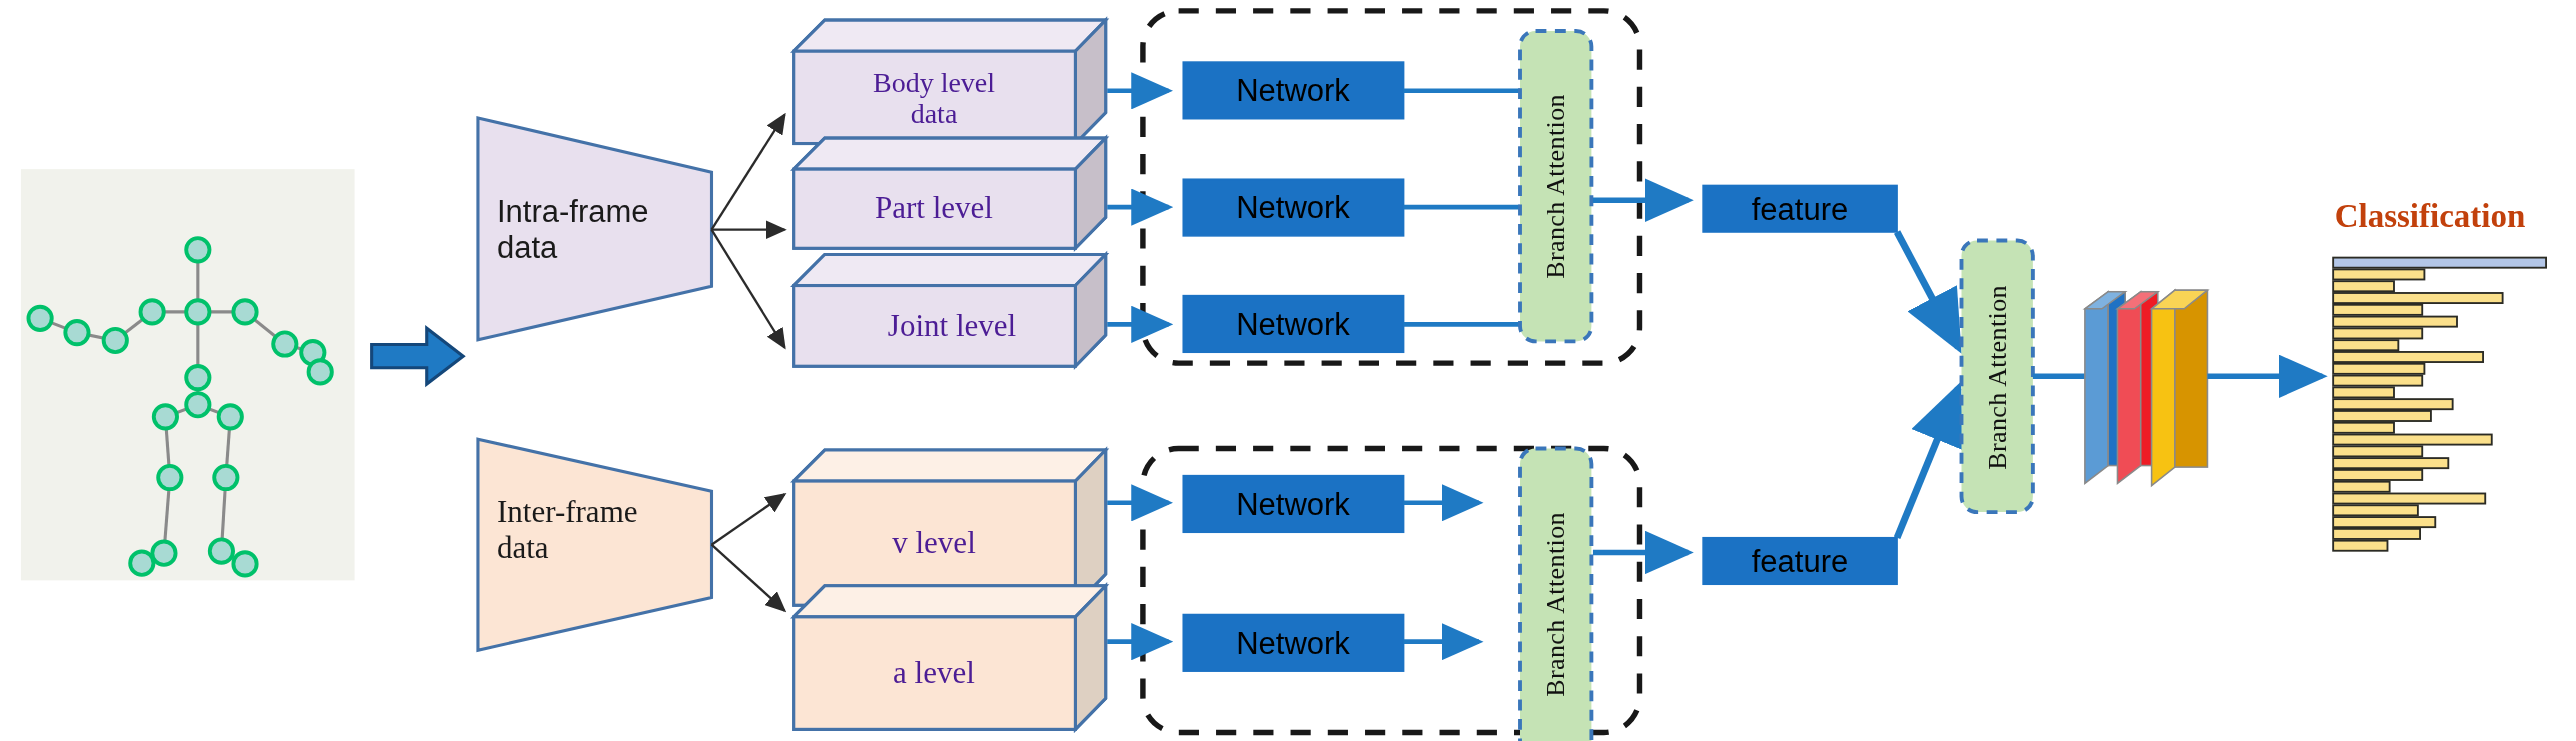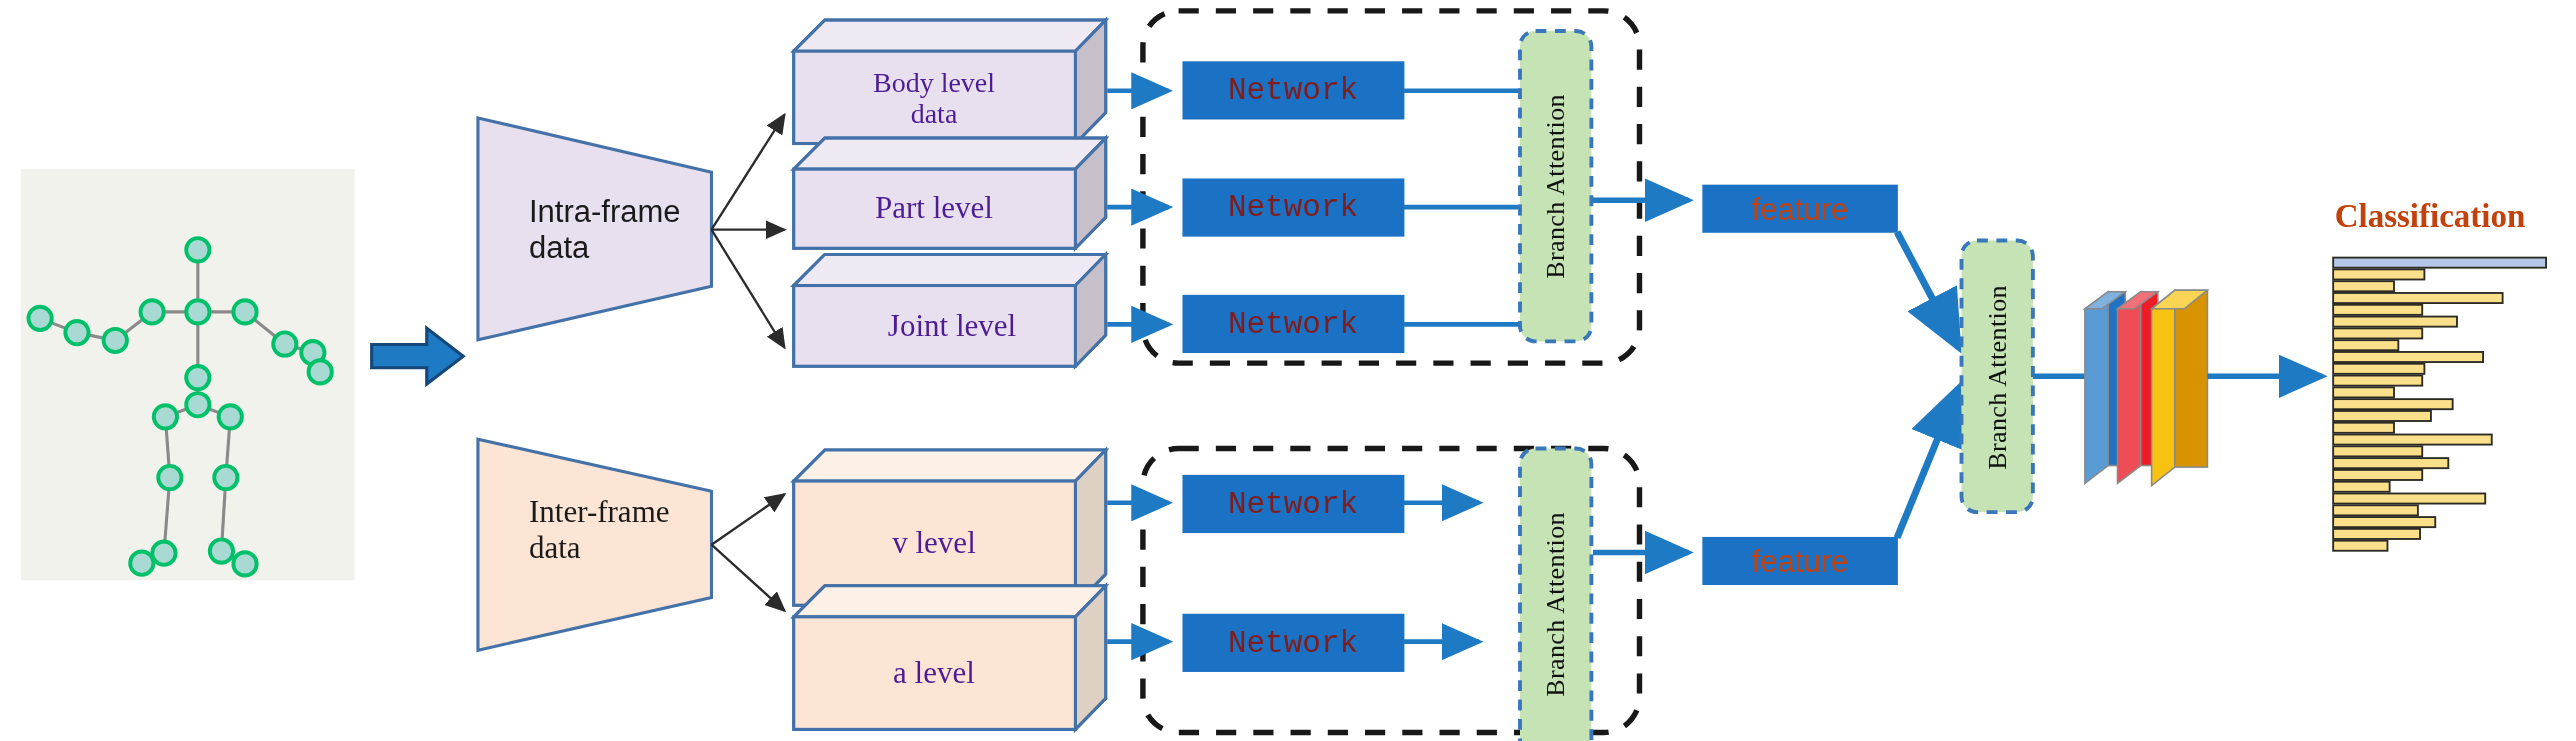--- a/index.html
+++ b/index.html
@@ -39,29 +39,28 @@
     font-family: Liberation Serif, serif;
     line-height: 1.12;
   }
   .lbl-trap {
     color: #1a1a1a;
     font-size: 31px;
     font-family: "Liberation Sans", sans-serif;
     line-height: 1.15;
     text-align: left;
     justify-content: flex-start;
-    margin-left: 32px;
   }
   .lbl-net {
-    color: #7f1d1d;
+    color: #000000;
     font-size: 31px;
-    font-family: Liberation Mono, monospace;
+    font-family: Liberation Sans, sans-serif;
   }
   .lbl-feat {
-    color: #c2410c;
+    color: #000000;
     font-size: 31px;
     font-family: "Liberation Sans", sans-serif;
   }
   .lbl-attn {
     color: #111111;
     font-size: 26px;
     font-family: "Liberation Serif", serif;
     writing-mode: vertical-rl;
     transform: rotate(180deg);
     letter-spacing: 0.4px;

